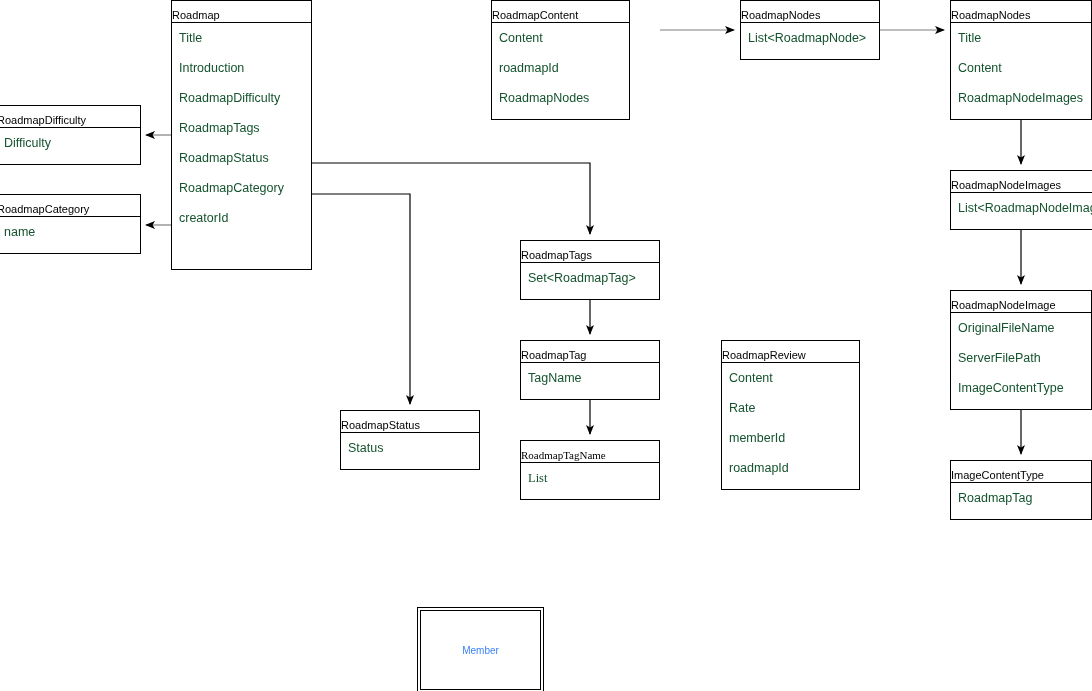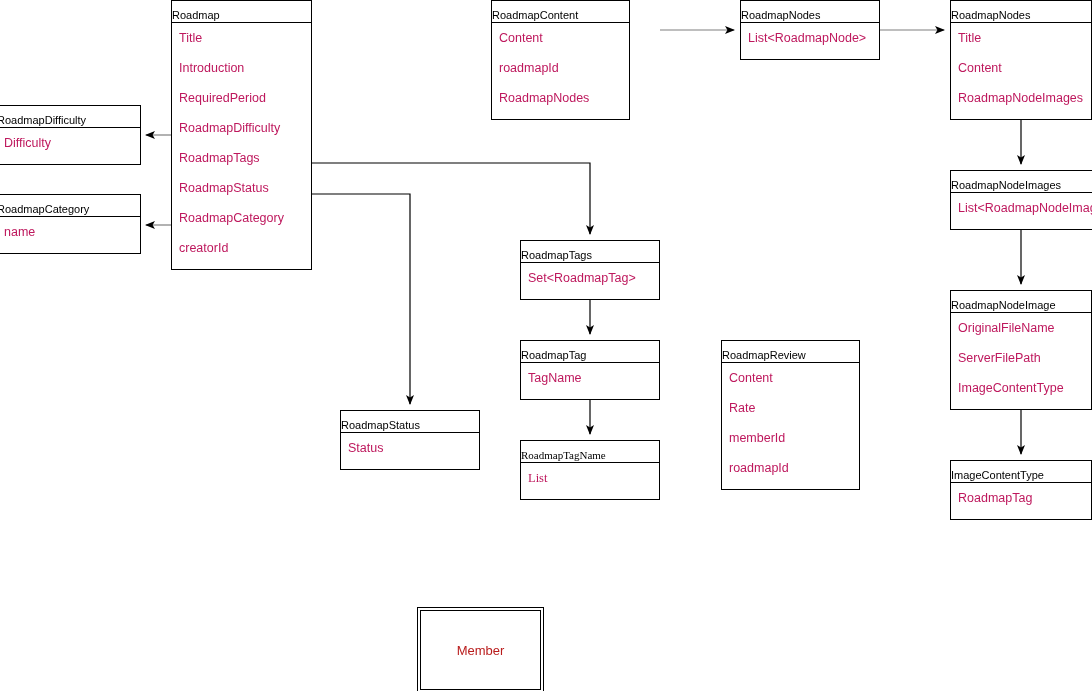--- a/index.html
+++ b/index.html
@@ -52,31 +52,31 @@
   }
   .uml-attrs {
     box-sizing: border-box;
     padding: 0;
   }
   .uml-attr {
     height: 30px;
     line-height: 30px;
     padding-left: 7px;
     font-size: 12.5px;
-    color: #be185d;
+    color: #14532d;
     white-space: nowrap;
     overflow: hidden;
   }
   .plain-label {
     display: flex;
     align-items: center;
     justify-content: center;
     height: 100%;
-    font-size: 13px;
-    color: #b91c1c;
+    font-size: 10px;
+    color: #3b82f6;
   }
 </style>
 </head>
 <body>
 
 <div id="canvas">
 
   <svg id="wires" viewBox="0 0 1092 691" xmlns="http://www.w3.org/2000/svg">
     <defs>
       <marker id="arrow-dark" markerWidth="10" markerHeight="8" refX="9" refY="4" orient="auto" markerUnits="userSpaceOnUse">
@@ -109,21 +109,20 @@
 
     <path d="M590,400 L590,434" fill="none" stroke="#000000" stroke-width="1.2" marker-end="url(#arrow-dark)"></path>
   </svg>
 
   <div id="boxes-layer">
       <div class="uml-box" style="left: 171px; top: 0px; width: 141px; height: 270px;">
         <div class="uml-title">Roadmap</div>
         <div class="uml-attrs">
           <div class="uml-attr">Title</div>
           <div class="uml-attr">Introduction</div>
-          <div class="uml-attr">RequiredPeriod</div>
           <div class="uml-attr">RoadmapDifficulty</div>
           <div class="uml-attr">RoadmapTags</div>
           <div class="uml-attr">RoadmapStatus</div>
           <div class="uml-attr">RoadmapCategory</div>
           <div class="uml-attr">creatorId</div>
         </div>
       </div>
       <div class="uml-box" style="left: -4px; top: 105px; width: 145px; height: 60px;">
         <div class="uml-title">RoadmapDifficulty</div>
         <div class="uml-attrs">

